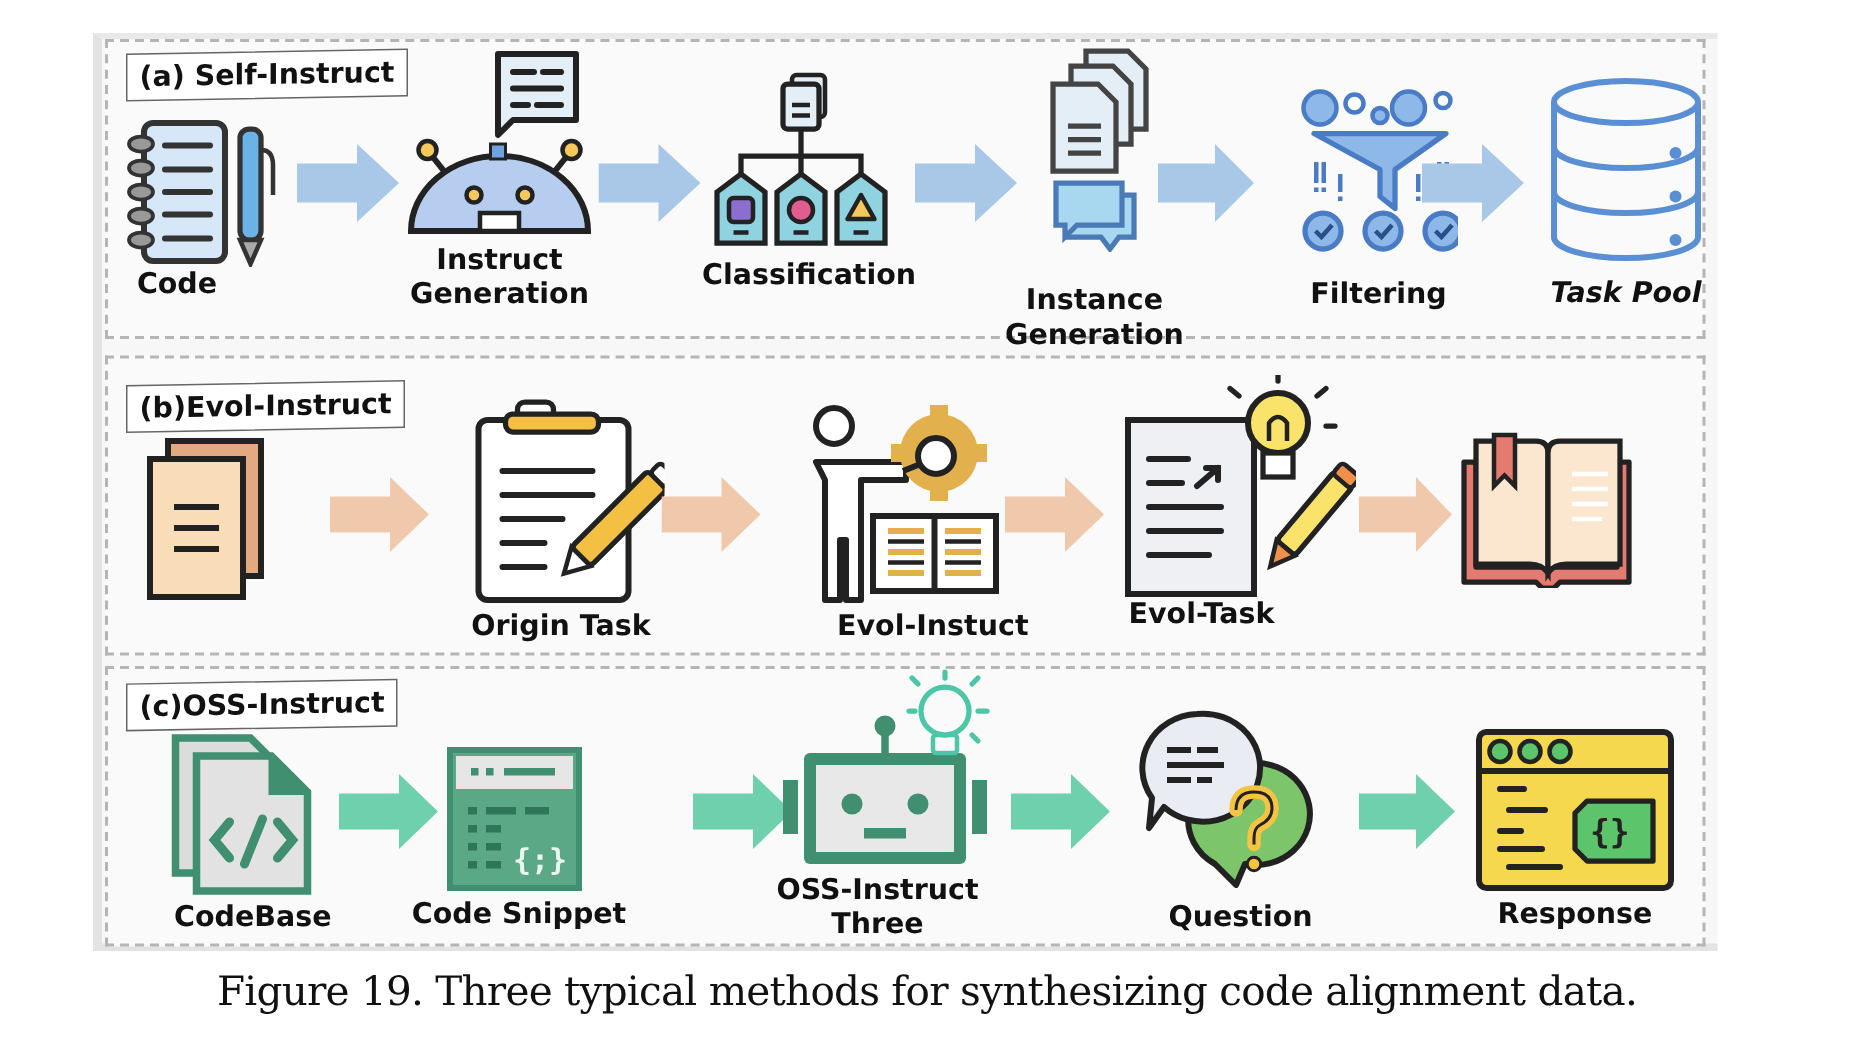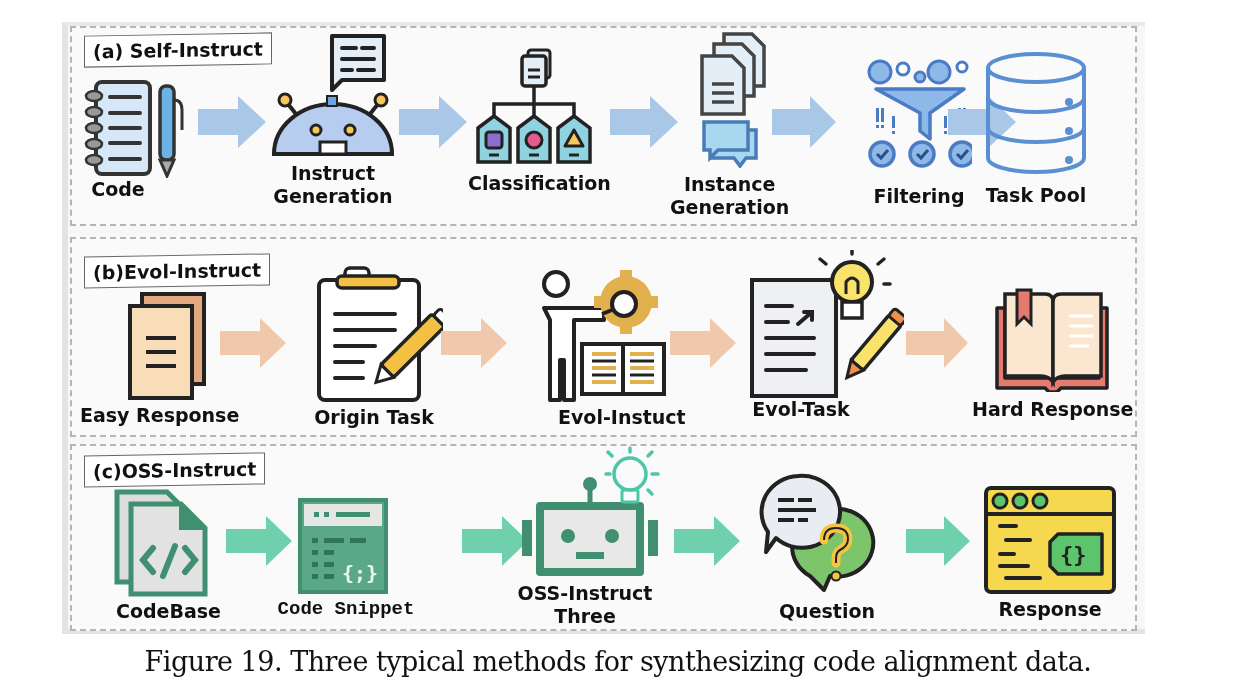--- a/index.html
+++ b/index.html
@@ -121,21 +121,21 @@
     <path d="M34 14 h28 l12 12 v40 h-40 z" fill="#e3eef7" stroke="#444" stroke-width="3.5"></path>
     <path d="M22 26 h30 l12 12 v46 h-42 z" fill="#e3eef7" stroke="#444" stroke-width="3.5"></path>
     <g stroke="#444" stroke-width="3.5">
         <line x1="32" y1="54" x2="54" y2="54"></line>
         <line x1="32" y1="63" x2="54" y2="63"></line>
         <line x1="32" y1="72" x2="54" y2="72"></line>
       </g>
     <path d="M32 100 h44 v28 h-10 l-6 8 l-6 -8 h-22 z" fill="#a8d8f0" stroke="#4a7bb7" stroke-width="3.5"></path>
     <path d="M24 92 h44 v28 h-30 l-8 8 v-8 h-6 z" fill="#a8d8f0" stroke="#4a7bb7" stroke-width="3.5"></path>
   </svg>
-  <div class="lbl" style="margin-top:5px;text-align:center;">Instance</div>
+  <div class="lbl" style="margin-top:21px;text-align:center;">Instance</div>
   <div class="lbl">Generation</div>
 </div>
 
 <svg class="arrow" style="left:772px;top:96px;" width="64" height="52">
     <polygon points="0,13 38,13 38,0 64,26 38,52 38,39 0,39" fill="#a9c8e8"></polygon>
   </svg>
 
 <div class="step" style="left:838px;top:58px;margin-left:28px;">
   <svg width="106" height="112" viewBox="0 0 106 112">
     <g fill="#8db8e8" stroke="#4a7bc5" stroke-width="3">
@@ -171,21 +171,21 @@
         <polyline points="91,96 95,100 102,92"></polyline>
       </g>
   </svg>
   <div class="lbl" style="margin-top:15px;">Filtering</div>
 </div>
 
 <svg class="arrow" style="left:948px;top:96px;" width="68" height="52">
     <polygon points="0,13 40,13 40,0 68,26 40,52 40,39 0,39" fill="#a9c8e8"></polygon>
   </svg>
 
-<div class="step" style="left:984px;top:50px;">
+<div class="step" style="left:1032px;top:50px;font-style:italic;">
   <svg width="104" height="128" viewBox="0 0 104 128">
     <g fill="none" stroke="#5b8fd4" stroke-width="4">
       <ellipse cx="52" cy="18" rx="48" ry="14"></ellipse>
       <path d="M4 18 v90 a48 14 0 0 0 96 0 v-90"></path>
       <path d="M4 48 a48 14 0 0 0 96 0"></path>
       <path d="M4 78 a48 14 0 0 0 96 0"></path>
     </g>
     <g fill="#5b8fd4">
         <circle cx="85" cy="52" r="4"></circle>
         <circle cx="85" cy="81" r="4"></circle>
@@ -202,21 +202,20 @@
 <div class="step" style="left:80px;top:290px;">
   <svg width="100" height="112" viewBox="0 0 100 112">
     <rect x="32" y="4" width="62" height="90" fill="#e3aa82" stroke="#222" stroke-width="4"></rect>
     <rect x="20" y="16" width="62" height="92" fill="#f8ddb8" stroke="#222" stroke-width="4"></rect>
     <g stroke="#222" stroke-width="4">
         <line x1="36" y1="48" x2="66" y2="48"></line>
         <line x1="36" y1="62" x2="66" y2="62"></line>
         <line x1="36" y1="76" x2="66" y2="76"></line>
       </g>
   </svg>
-  <div class="lbl" style="margin-top:2px;">Easy Response</div>
 </div>
 
 <svg class="arrow" style="left:220px;top:318px;" width="66" height="50">
     <polygon points="0,13 40,13 40,0 66,25 40,50 40,37 0,37" fill="#f0c9ad"></polygon>
   </svg>
 
 <div class="step" style="left:315px;top:266px;">
   <svg width="128" height="138" viewBox="0 0 128 138">
     <rect x="4" y="14" width="100" height="120" rx="6" fill="#fff" stroke="#222" stroke-width="4"></rect>
     <rect x="30" y="2" width="24" height="12" rx="5" fill="#fff" stroke="#222" stroke-width="3.5"></rect>
@@ -318,21 +317,20 @@
     <path d="M12 8 h40 q8 0 8 8 v80 q-4 -6 -12 -6 h-36 z" fill="#fbe7d0" stroke="#222" stroke-width="3.5"></path>
     <path d="M108 8 h-40 q-8 0 -8 8 v80 q4 -6 12 -6 h36 z" fill="#fbe7d0" stroke="#222" stroke-width="3.5"></path>
     <path d="M24 4 h14 v34 l-7 -7 l-7 7 z" fill="#e47a70" stroke="#222" stroke-width="3"></path>
     <g stroke="#fff" stroke-width="3">
         <line x1="76" y1="30" x2="100" y2="30"></line>
         <line x1="76" y1="40" x2="100" y2="40"></line>
         <line x1="76" y1="50" x2="100" y2="50"></line>
         <line x1="76" y1="60" x2="96" y2="60"></line>
       </g>
   </svg>
-  <div class="lbl" style="margin-top:6px;">Hard Response</div>
 </div>
 
 <div class="panel p-c">
   <div class="tag" style="top:8px;">(c)OSS-Instruct</div>
 </div>
 
 <div class="step" style="left:106px;top:488px;">
   <svg width="100" height="110" viewBox="0 0 100 110">
     <path d="M4 4 h50 l20 20 v70 h-70 z" fill="#dcdcdc" stroke="#3f8f70" stroke-width="5"></path>
     <path d="M18 16 h50 l24 24 v66 h-74 z" fill="#e2e2e2" stroke="#3f8f70" stroke-width="5"></path>
@@ -366,21 +364,21 @@
         <rect x="60" y="42" width="16" height="5"></rect>
         <rect x="22" y="54" width="6" height="5"></rect>
         <rect x="34" y="54" width="10" height="5"></rect>
         <rect x="22" y="66" width="6" height="5"></rect>
         <rect x="34" y="66" width="10" height="5"></rect>
         <rect x="22" y="78" width="6" height="5"></rect>
         <rect x="34" y="78" width="10" height="5"></rect>
       </g>
     <text x="52" y="84" font-family="DejaVu Sans Mono, monospace" font-weight="bold" font-size="20" fill="#eaf6f0">{;}</text>
   </svg>
-  <div class="lbl" style="margin-top:2px;margin-left:-28px;font-family:Liberation Mono, monospace;">Code Snippet</div>
+  <div class="lbl" style="margin-top:2px;margin-left:-28px;">Code Snippet</div>
 </div>
 
 <svg class="arrow" style="left:462px;top:516px;" width="66" height="50">
     <polygon points="0,13 40,13 40,0 66,25 40,50 40,37 0,37" fill="#6fd0ad"></polygon>
   </svg>
 
 <div class="step" style="left:520px;top:446px;">
   <svg width="140" height="130" viewBox="0 0 140 130">
     <rect x="2" y="74" width="10" height="36" fill="#3f8f70"></rect>
     <rect x="128" y="74" width="10" height="36" fill="#3f8f70"></rect>

